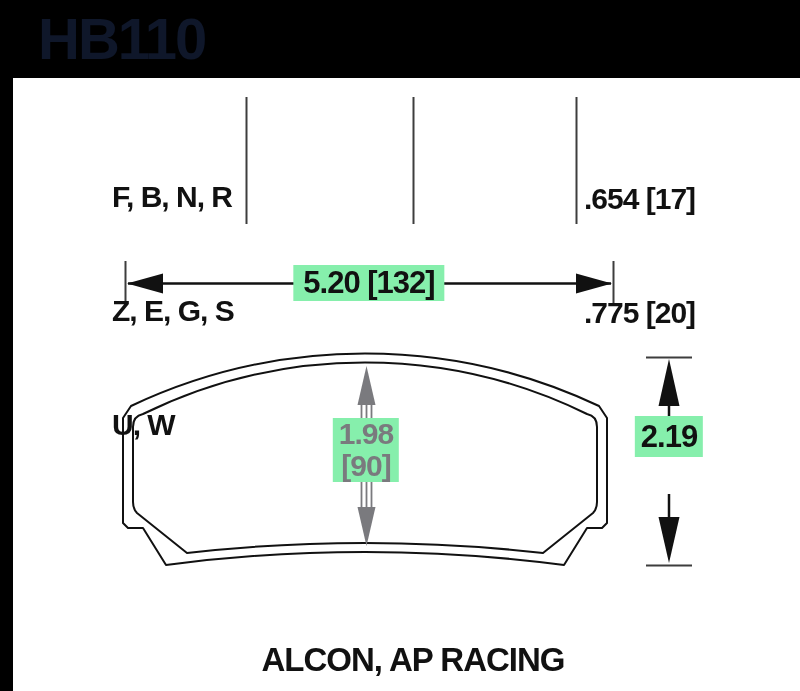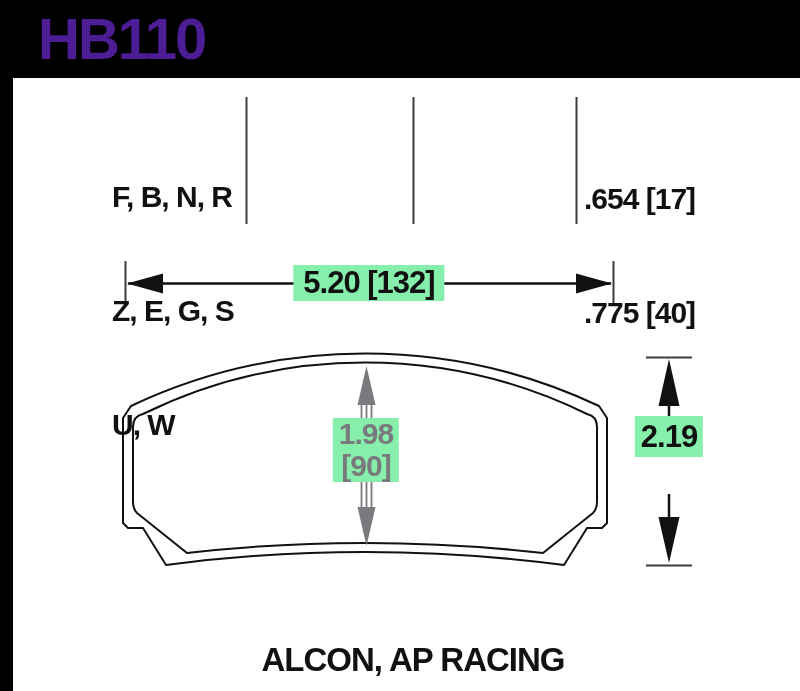--- a/index.html
+++ b/index.html
@@ -10,21 +10,21 @@
     font-weight:bold;
     color:#111;
   }
   .abs{position:absolute;}
   
   #header-bar{
     left:0;top:0;width:800px;height:78px;background:#000;
   }
   #part-number{
     left:38px;top:4px;height:70px;line-height:70px;
-    font-size:58px;letter-spacing:-2px;color:#4c1d95;white-space:nowrap;
+    font-size:58px;letter-spacing:-2px;color:#0f172a;white-space:nowrap;
   }
   #left-stripe{
     left:0;top:0;width:13px;height:691px;background:#000;
   }
   
   .spec-text{
     font-size:30px;line-height:38px;letter-spacing:-1px;white-space:pre;
   }
   #compound-col{left:112px;top:102px;}
   #thickness-col{left:584px;top:104px;}
@@ -100,21 +100,21 @@
   </g>
 </svg>
 
 <div class="abs spec-text" id="compound-col">
   <div>F, B, N, R</div>
   <div>Z, E, G, S</div>
   <div>U, W</div>
 </div>
 <div class="abs spec-text" id="thickness-col">
   <div>.654 [17]</div>
-  <div>.775 [40]</div>
+  <div>.775 [20]</div>
 </div>
 
 <div class="abs dim-label" id="width-dim-label">5.20 [132]</div>
 
 <div class="abs dim-label" id="height-dim-label">
   <div>2.19</div>
 </div>
 
 <div class="abs dim-label" id="center-dim-label">
   <div>1.98</div>

